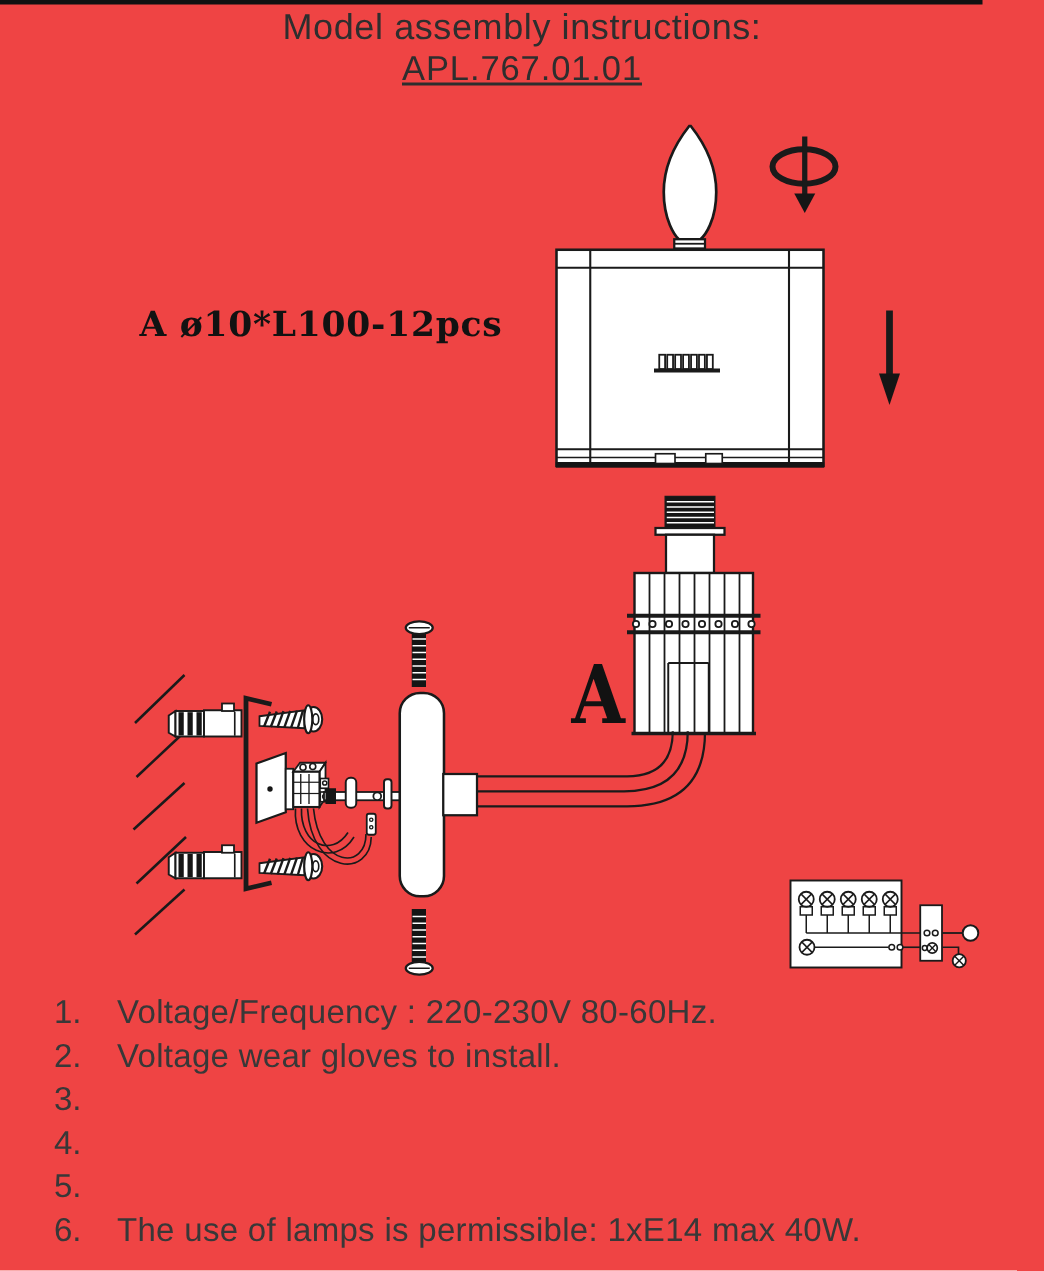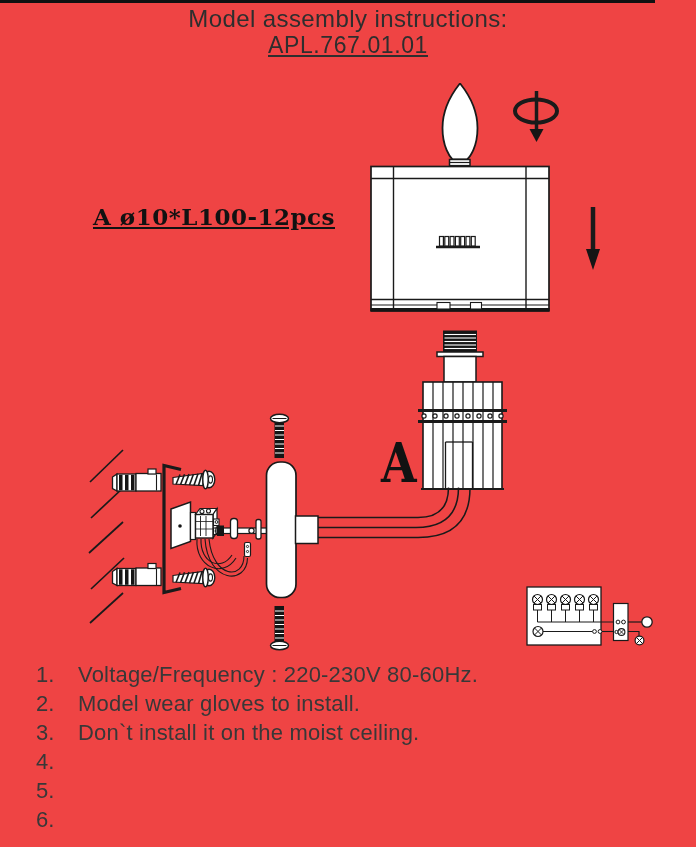--- a/index.html
+++ b/index.html
@@ -17,21 +17,21 @@
     font-size:23px;letter-spacing:.6px;color:#2e2e2e;text-decoration:underline;
   }
   .diagram-svg{position:absolute;left:0;top:0;width:696px;height:847px;}
   .ln{stroke:#1a1a1a;fill:none;}
   .fw{stroke:#1a1a1a;fill:#ffffff;}
   .fb{fill:#151515;stroke:none;}
   .wl{stroke:#ffffff;fill:none;}
   .part-label{
     position:absolute;left:93px;top:203px;
     font-family:"DejaVu Serif",serif;font-weight:700;font-size:23px;
-    color:#121212;white-space:pre;letter-spacing:.5px;text-decoration:underline;
+    color:#121212;white-space:pre;letter-spacing:.5px;
   }
   .part-letter{
     position:absolute;left:381px;top:436px;
     font-family:"DejaVu Serif",serif;font-weight:700;font-size:54px;
     color:#121212;transform:scaleX(.85);transform-origin:left top;line-height:1;
   }
   .instructions{position:absolute;left:36px;top:660px;width:648px;}
   .inst-row{display:flex;line-height:29px;}
   .inst-num{width:42px;flex:0 0 42px;font-size:22px;color:#383838;}
   .inst-text{font-size:22px;color:#383838;letter-spacing:.2px;white-space:nowrap;}
@@ -328,30 +328,30 @@
   <div class="part-label">A ø10*L100-12pcs</div>
   <div class="part-letter">A</div>
 
   <div class="instructions">
     <div class="inst-row">
       <span class="inst-num">1.</span>
       <span class="inst-text">Voltage/Frequency : 220-230V 80-60Hz.</span>
     </div>
     <div class="inst-row">
       <span class="inst-num">2.</span>
-      <span class="inst-text">Model wear gloves to install.</span>
+      <span class="inst-text">Voltage wear gloves to install.</span>
     </div>
     <div class="inst-row">
       <span class="inst-num">3.</span>
-      <span class="inst-text">Don`t install it on the moist ceiling.</span>
     </div>
     <div class="inst-row">
       <span class="inst-num">4.</span>
     </div>
     <div class="inst-row">
       <span class="inst-num">5.</span>
     </div>
     <div class="inst-row">
       <span class="inst-num">6.</span>
+      <span class="inst-text">The use of lamps is permissible: 1xE14 max 40W.</span>
     </div>
   </div>
 
 </div>
 
 </body></html>

